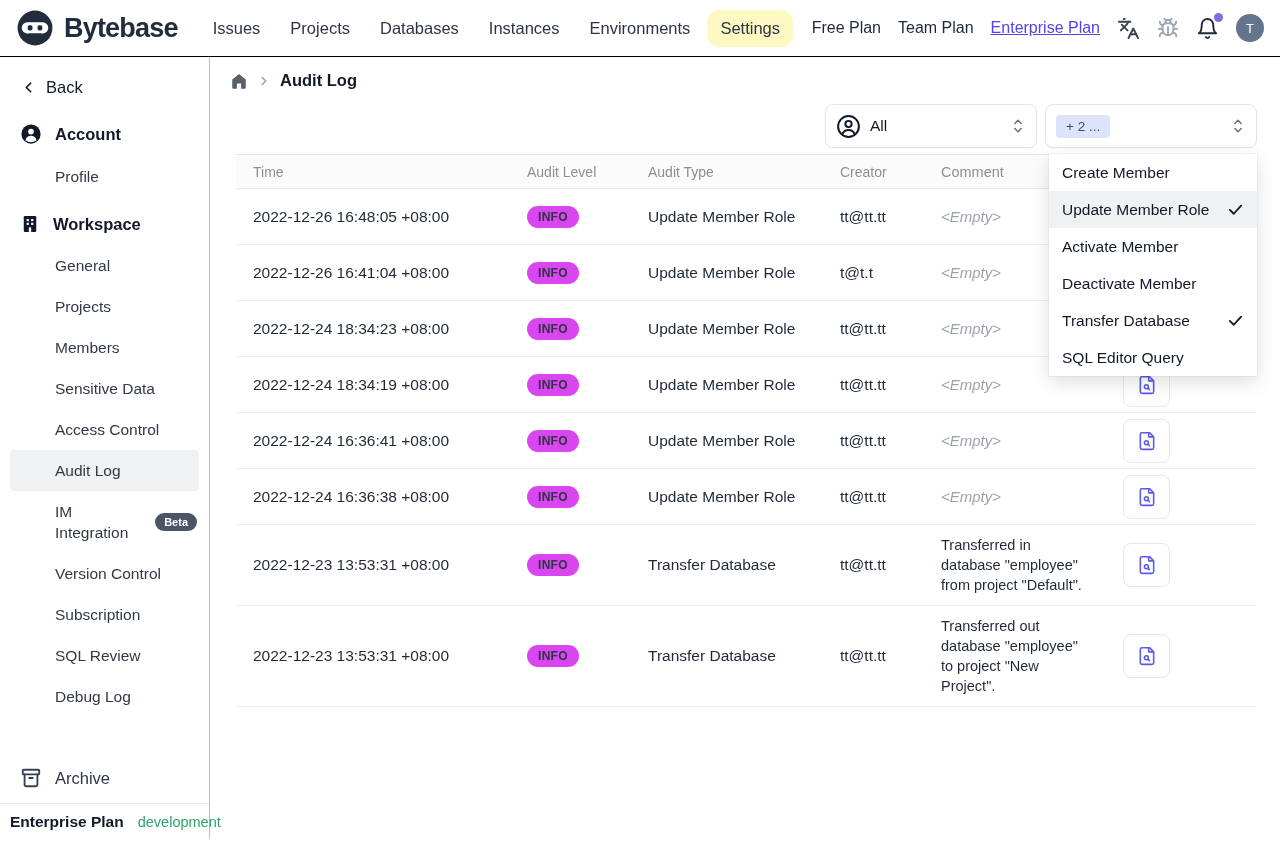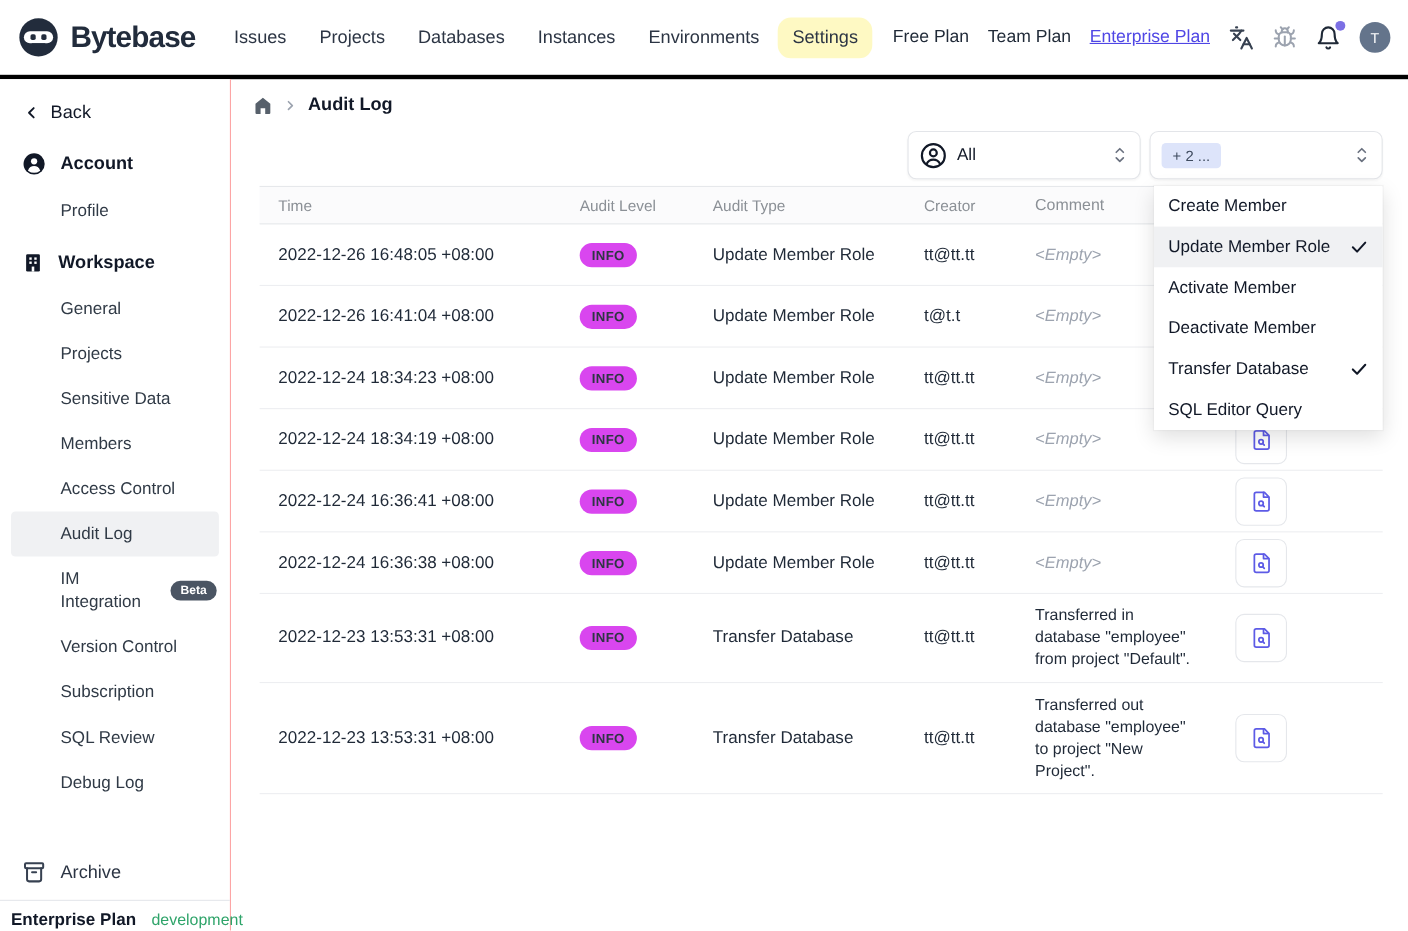--- a/index.html
+++ b/index.html
@@ -1,21 +1,21 @@
 <!DOCTYPE html>
 <html><head>
 <meta charset="utf-8">
 <style>
   * { margin:0; padding:0; box-sizing:border-box; }
   html,body { width:1280px; height:846px; overflow:hidden; background:#fff;
     font-family:"Liberation Sans", sans-serif; color:#1f2937; }
 
   
-  .topnav { height:72px; display:flex; align-items:center; padding:0 16px;
-    border-bottom:4px solid #000000; background:#fff; }
+  .topnav { height:57px; display:flex; align-items:center; padding:0 16px;
+    border-bottom:1px solid #000000; background:#fff; }
   .brand { display:flex; align-items:center; gap:10px; margin-right:22px; }
   .brand-name { font-size:27px; font-weight:800; color:#222c3c; letter-spacing:-0.8px; }
   .nav-links { display:flex; align-items:center; gap:4px; }
   .nav-link { font-size:16.5px; color:#2c3544; padding:9px 13px; border-radius:6px; cursor:pointer; white-space:nowrap; }
   .nav-link.active { background:#fef9c3;border-radius:12px; }
   .nav-right { margin-left:auto; display:flex; align-items:center; gap:17px; }
   .plan-item { font-size:16px; color:#1f2937; white-space:nowrap; }
   .plan-item.plan-link { color:#4f46e5; text-decoration:underline; }
   .navicon { display:flex; align-items:center; position:relative; cursor:pointer; }
   .bell-dot { position:absolute; top:-4px; right:-4px; width:9px; height:9px;
@@ -203,25 +203,25 @@
 
     <div class="side-item">
           <span>General</span>
 
         </div>
         <div class="side-item">
           <span>Projects</span>
 
         </div>
         <div class="side-item">
+          <span>Members</span>
+
+        </div>
+        <div class="side-item">
           <span>Sensitive Data</span>
-
-        </div>
-        <div class="side-item">
-          <span>Members</span>
 
         </div>
         <div class="side-item">
           <span>Access Control</span>
 
         </div>
         <div class="side-item active">
           <span>Audit Log</span>
 
         </div>

